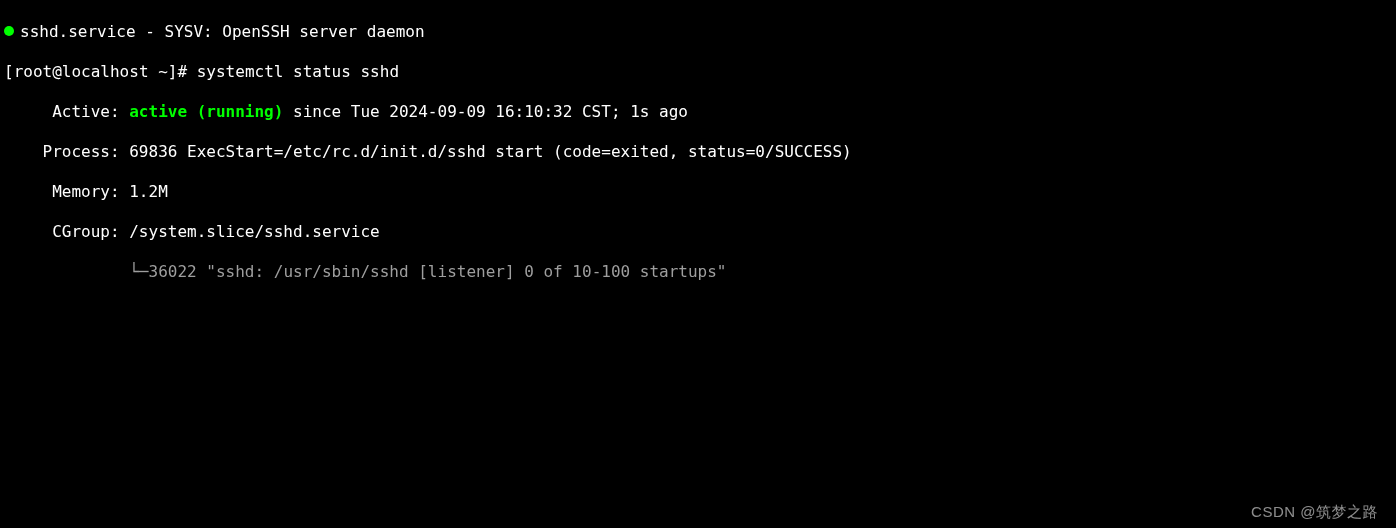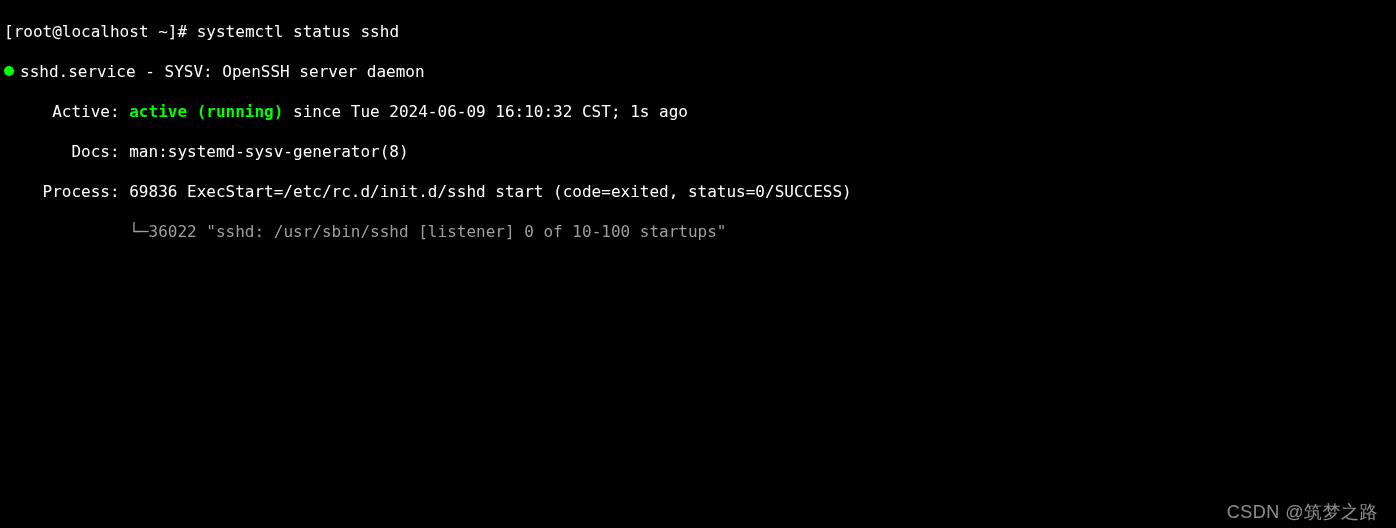--- a/index.html
+++ b/index.html
@@ -29,33 +29,34 @@
     margin-right: 6px;
     margin-top: -3px;
   }
   .tree   { color: #9e9e9e; }
   .watermark {
     position: absolute;
     right: 18px;
     bottom: 6px;
     color: rgba(255,255,255,0.55);
     font-family: sans-serif;
-    font-size: 18px;
+    font-size: 15px;
     letter-spacing: 0.5px;
   }
 </style>
 </head>
 <body>
 
 <div class="term">
+<div><span class="bullet"></span><span>sshd.service</span> - <span>SYSV: OpenSSH server daemon</span></div>
 <div>[<span>root</span>@<span>localhost</span> <span>~</span>]<span>#</span> <span>systemctl status sshd</span></div>
-<div><span class="bullet"></span><span>sshd.service</span> - <span>SYSV: OpenSSH server daemon</span></div>
-<div>     Active: <span class="bgreen">active (running)</span> <span>since Tue 2024-06-09 16:10:32 CST; 1s ago</span></div>
-<div>       Docs: <span>man:systemd-sysv-generator(8)</span></div>
+<div>     Active: <span class="bgreen">active (running)</span> <span>since Tue 2024-09-09 16:10:32 CST; 1s ago</span></div>
 <div>    Process: <span>69836 ExecStart=/etc/rc.d/init.d/sshd start (code=exited, status=0/SUCCESS)</span></div>
+<div>     Memory: <span>1.2M</span></div>
+<div>     CGroup: <span>/system.slice/sshd.service</span></div>
 <div class="grey">             <span class="tree">└─</span><span>36022</span> <span>"sshd: /usr/sbin/sshd [listener] 0 of 10-100 startups"</span></div>
 <div> </div>
 
 
 
 
 
 
 
 

